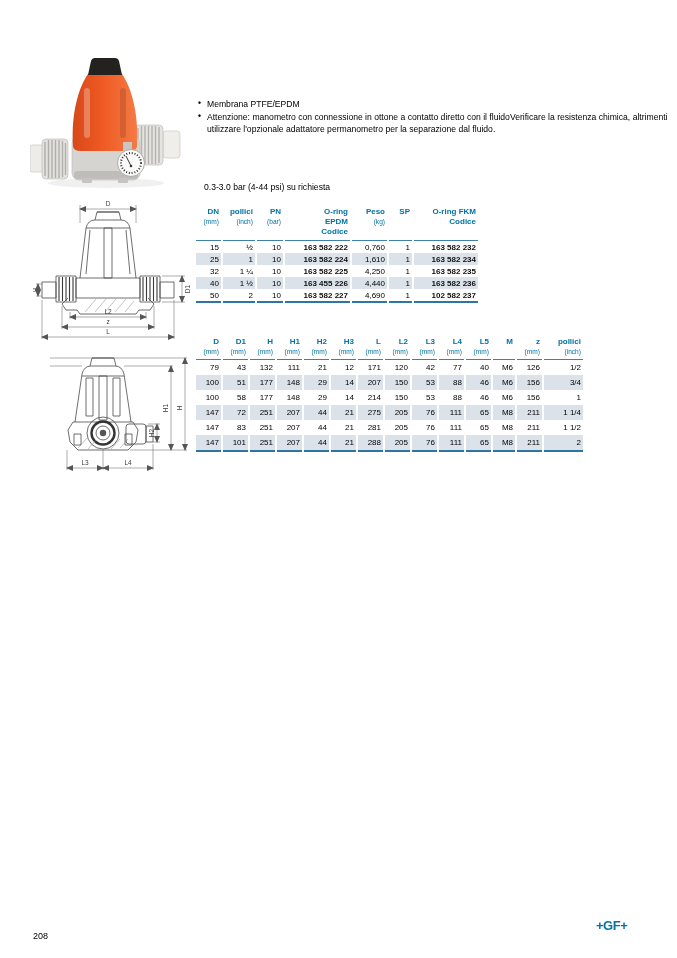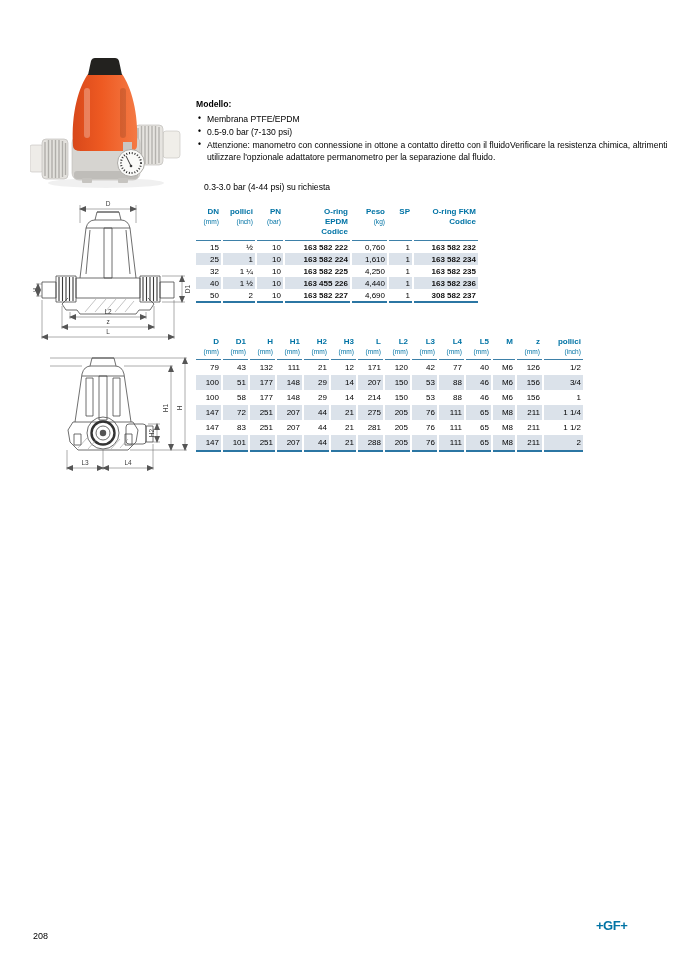--- a/index.html
+++ b/index.html
@@ -120,24 +120,22 @@
         <circle cx="101" cy="133" r="13.5" fill="#fafaf8" stroke="#adaba7" stroke-width="1"></circle>
         <circle cx="101" cy="133" r="10" fill="none" stroke="#2e2e2e" stroke-width="2" stroke-dasharray="1 1.8"></circle>
         <line x1="101" y1="136" x2="96" y2="126" stroke="#3a3a3a" stroke-width="1"></line>
         <circle cx="101" cy="136" r="1.3" fill="#3a3a3a"></circle>
       </g>
     </svg>
   </div>
 
 
   <div class="model">
-    <div class="label">Modello:</div>
     <ul class="bullets">
         <li>Membrana PTFE/EPDM</li>
-        <li>0.5-9.0 bar (7-130 psi)</li>
         <li>Attenzione: manometro con connessione in ottone a contatto diretto con il fluidoVerificare la resistenza chimica, altrimenti utilizzare l'opzionale adattatore permanometro per la separazione dal fluido.</li>
       </ul>
   </div>
   <div class="note">0.3-3.0 bar (4-44 psi) su richiesta</div>
 
   <div class="drawing1">
     <svg viewBox="0 0 162 146" width="162" height="146">
       <defs>
         <marker id="a1" markerWidth="7" markerHeight="6" refX="6" refY="3" orient="auto-start-reverse" markerUnits="userSpaceOnUse">
           <path d="M0,0 L7,3 L0,6 Z" fill="#555"></path>
@@ -279,21 +277,21 @@
           <td>1</td>
           <td class="bold-col">163 582 236</td>
         </tr>
         <tr>
           <td>50</td>
           <td>2</td>
           <td>10</td>
           <td class="bold-col">163 582 227</td>
           <td>4,690</td>
           <td>1</td>
-          <td class="bold-col">308 582 237</td>
+          <td class="bold-col">102 582 237</td>
         </tr>
       </tbody>
     </table>
 
   <div class="drawing2">
     <svg viewBox="0 0 165 134" width="165" height="134">
       <defs>
         <marker id="a2" markerWidth="7" markerHeight="6" refX="6" refY="3" orient="auto-start-reverse" markerUnits="userSpaceOnUse">
           <path d="M0,0 L7,3 L0,6 Z" fill="#555"></path>
         </marker>

